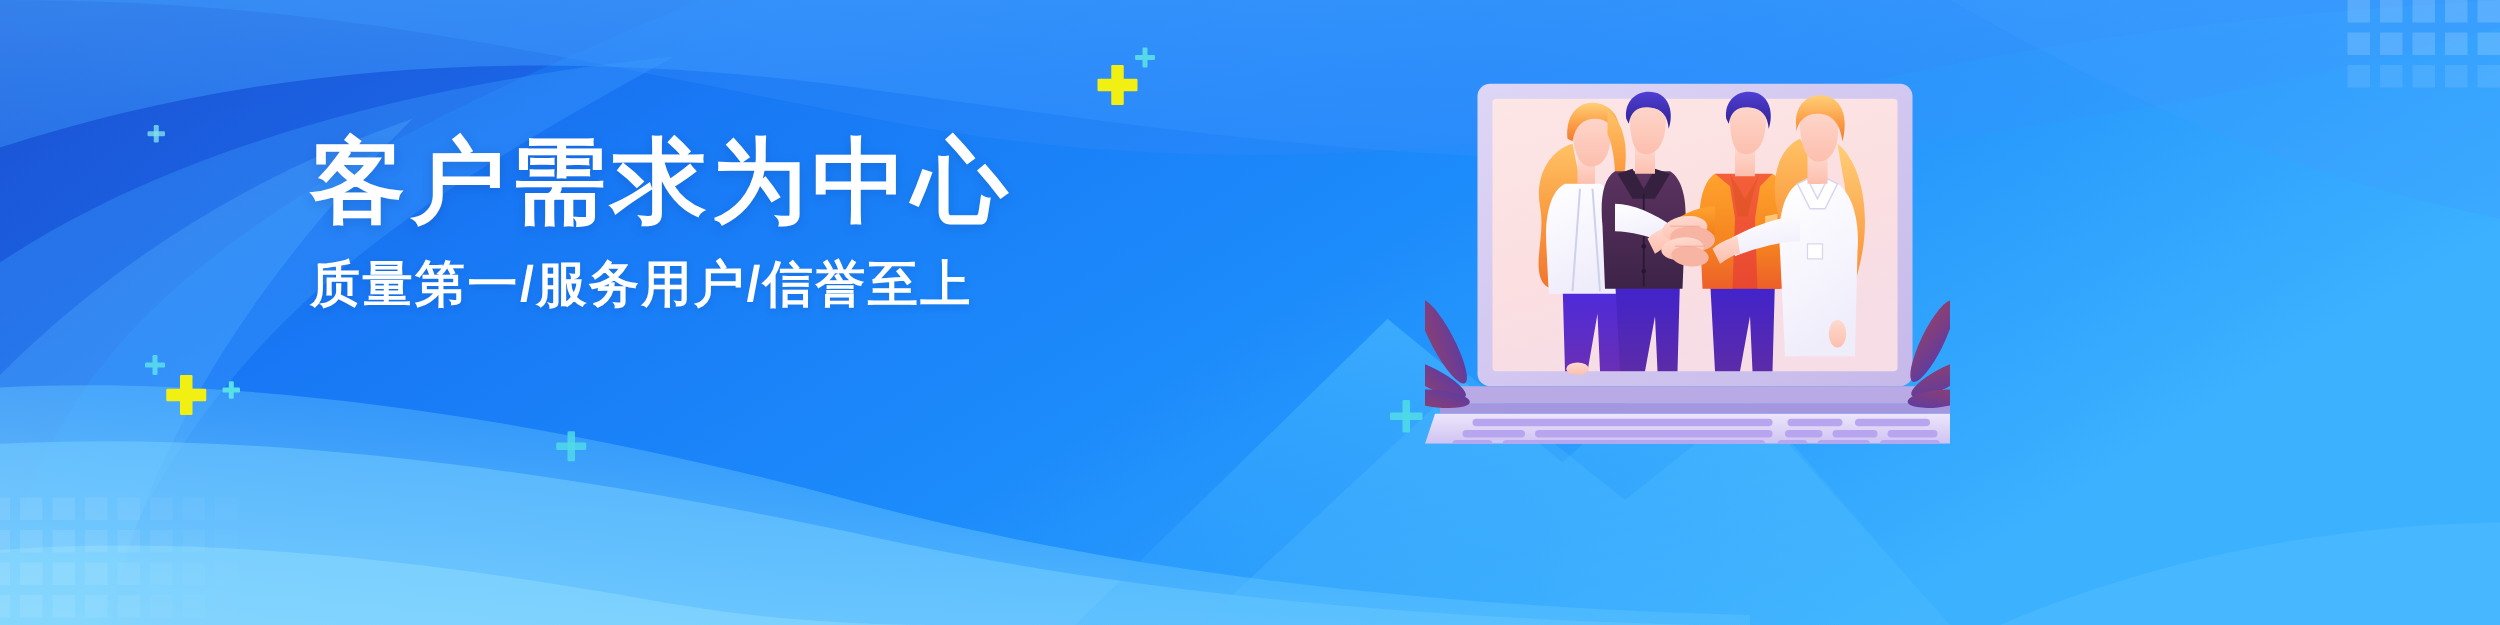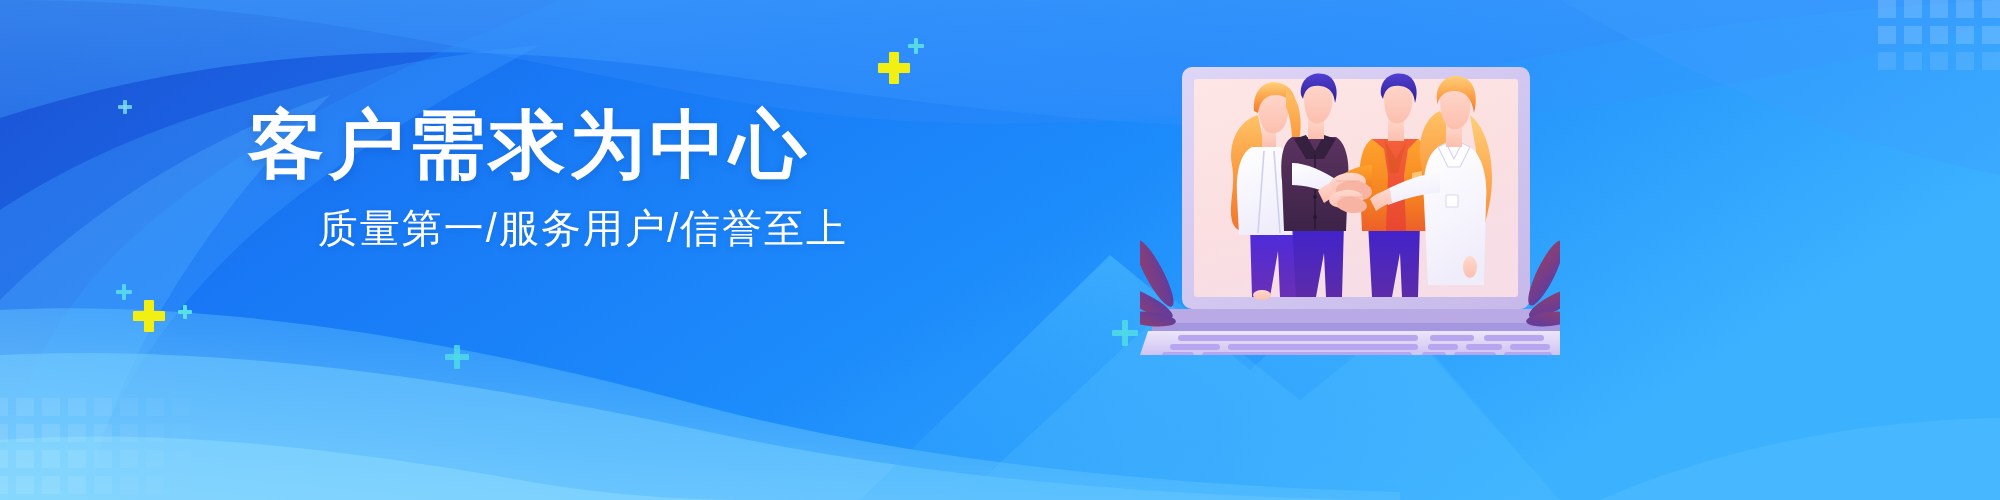--- a/index.html
+++ b/index.html
@@ -48,26 +48,25 @@
     letter-spacing: 4px;
     white-space: nowrap;
     text-shadow: 0 3px 8px rgba(10,60,150,0.22);
     transform: scaleX(1.03);
     transform-origin: left center;
   }
   #subtitle {
     margin-top: 26px;
     font-size: 40px;
     line-height: 1.0;
-    font-weight: normal;
+    font-weight: bold;
     color: #ffffff;
     letter-spacing: 2px;
     white-space: nowrap;
     text-shadow: 0 2px 6px rgba(10,60,150,0.18);
-    text-align: right;
   }
 
   
   #laptop {
     position: absolute;
     left: 1140px;
     top: 55px;
     width: 420px;
     height: 300px;
     z-index: 25;

